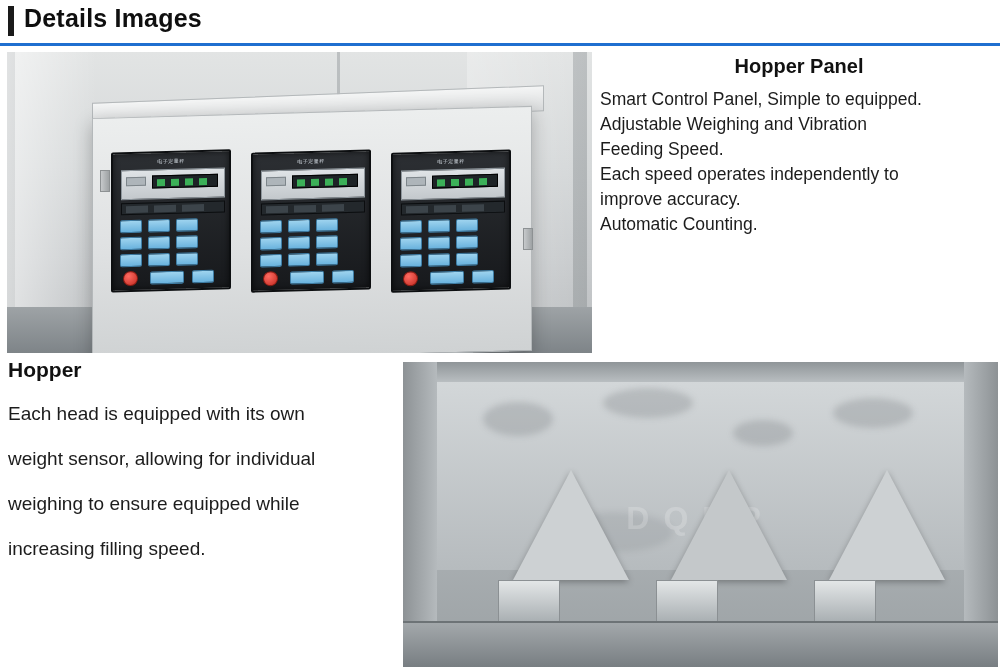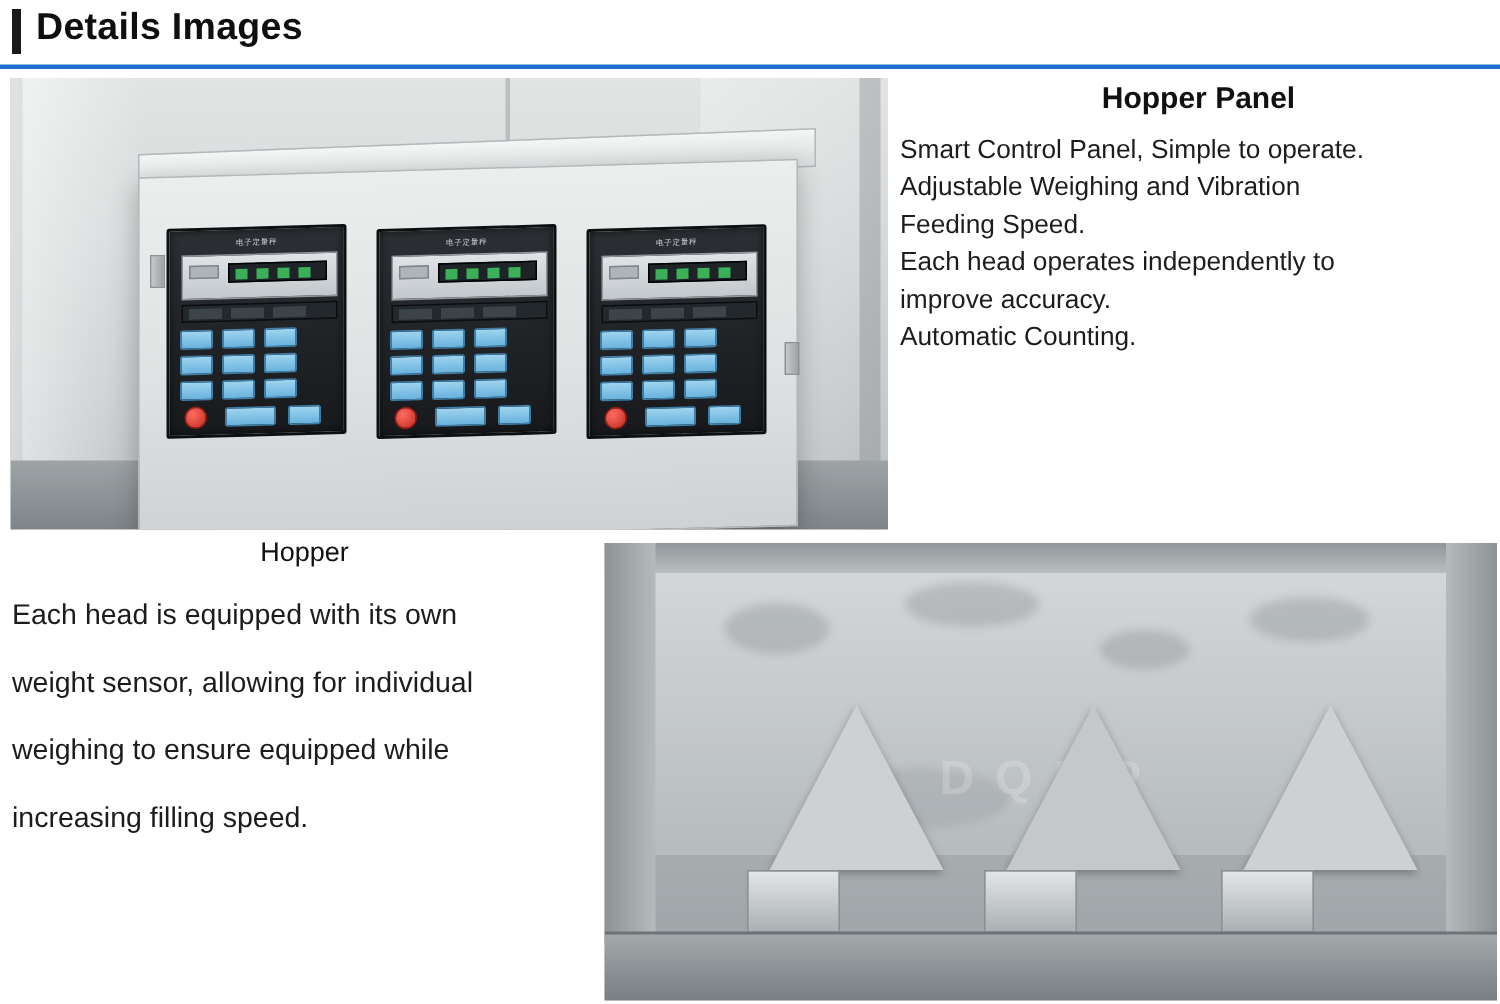--- a/index.html
+++ b/index.html
@@ -85,23 +85,22 @@
   .sec-body p { margin: 0; }
 
   
   .sec2-text {
     position: absolute;
     left: 8px;
     top: 358px;
     width: 390px;
   }
   .sec2-title {
-    text-align: center;
-    font-size: 18px;
-    font-weight: normal;
+    font-size: 21px;
+    font-weight: bold;
     color: #111;
     margin: 0 0 13px 0;
   }
   .sec2-body {
     font-size: 19px;
     line-height: 26px;
     color: #1c1c1c;
   }
   .sec2-photo {
     position: absolute;
@@ -381,24 +380,24 @@
           <div class="key" style="left:72px;top:52px"></div>
         </div>
       </div>
 
     </div>
   </div>
 
   <div class="sec1-text">
     <div class="sec-title-center">Hopper Panel</div>
     <div class="sec-body">
-      <p>Smart Control Panel, Simple to operate.</p>
+      <p>Smart Control Panel, Simple to equipped.</p>
       <p>Adjustable Weighing and Vibration</p>
       <p>Feeding Speed.</p>
-      <p>Each head operates independently to</p>
+      <p>Each speed operates independently to</p>
       <p>improve accuracy.</p>
       <p>Automatic Counting.</p>
     </div>
   </div>
 
   <div class="sec2-text">
     <div class="sec2-title">Hopper</div>
     <div class="sec2-body">
       <p>Each head is equipped with its own</p>
       <p>weight sensor, allowing for individual</p>

